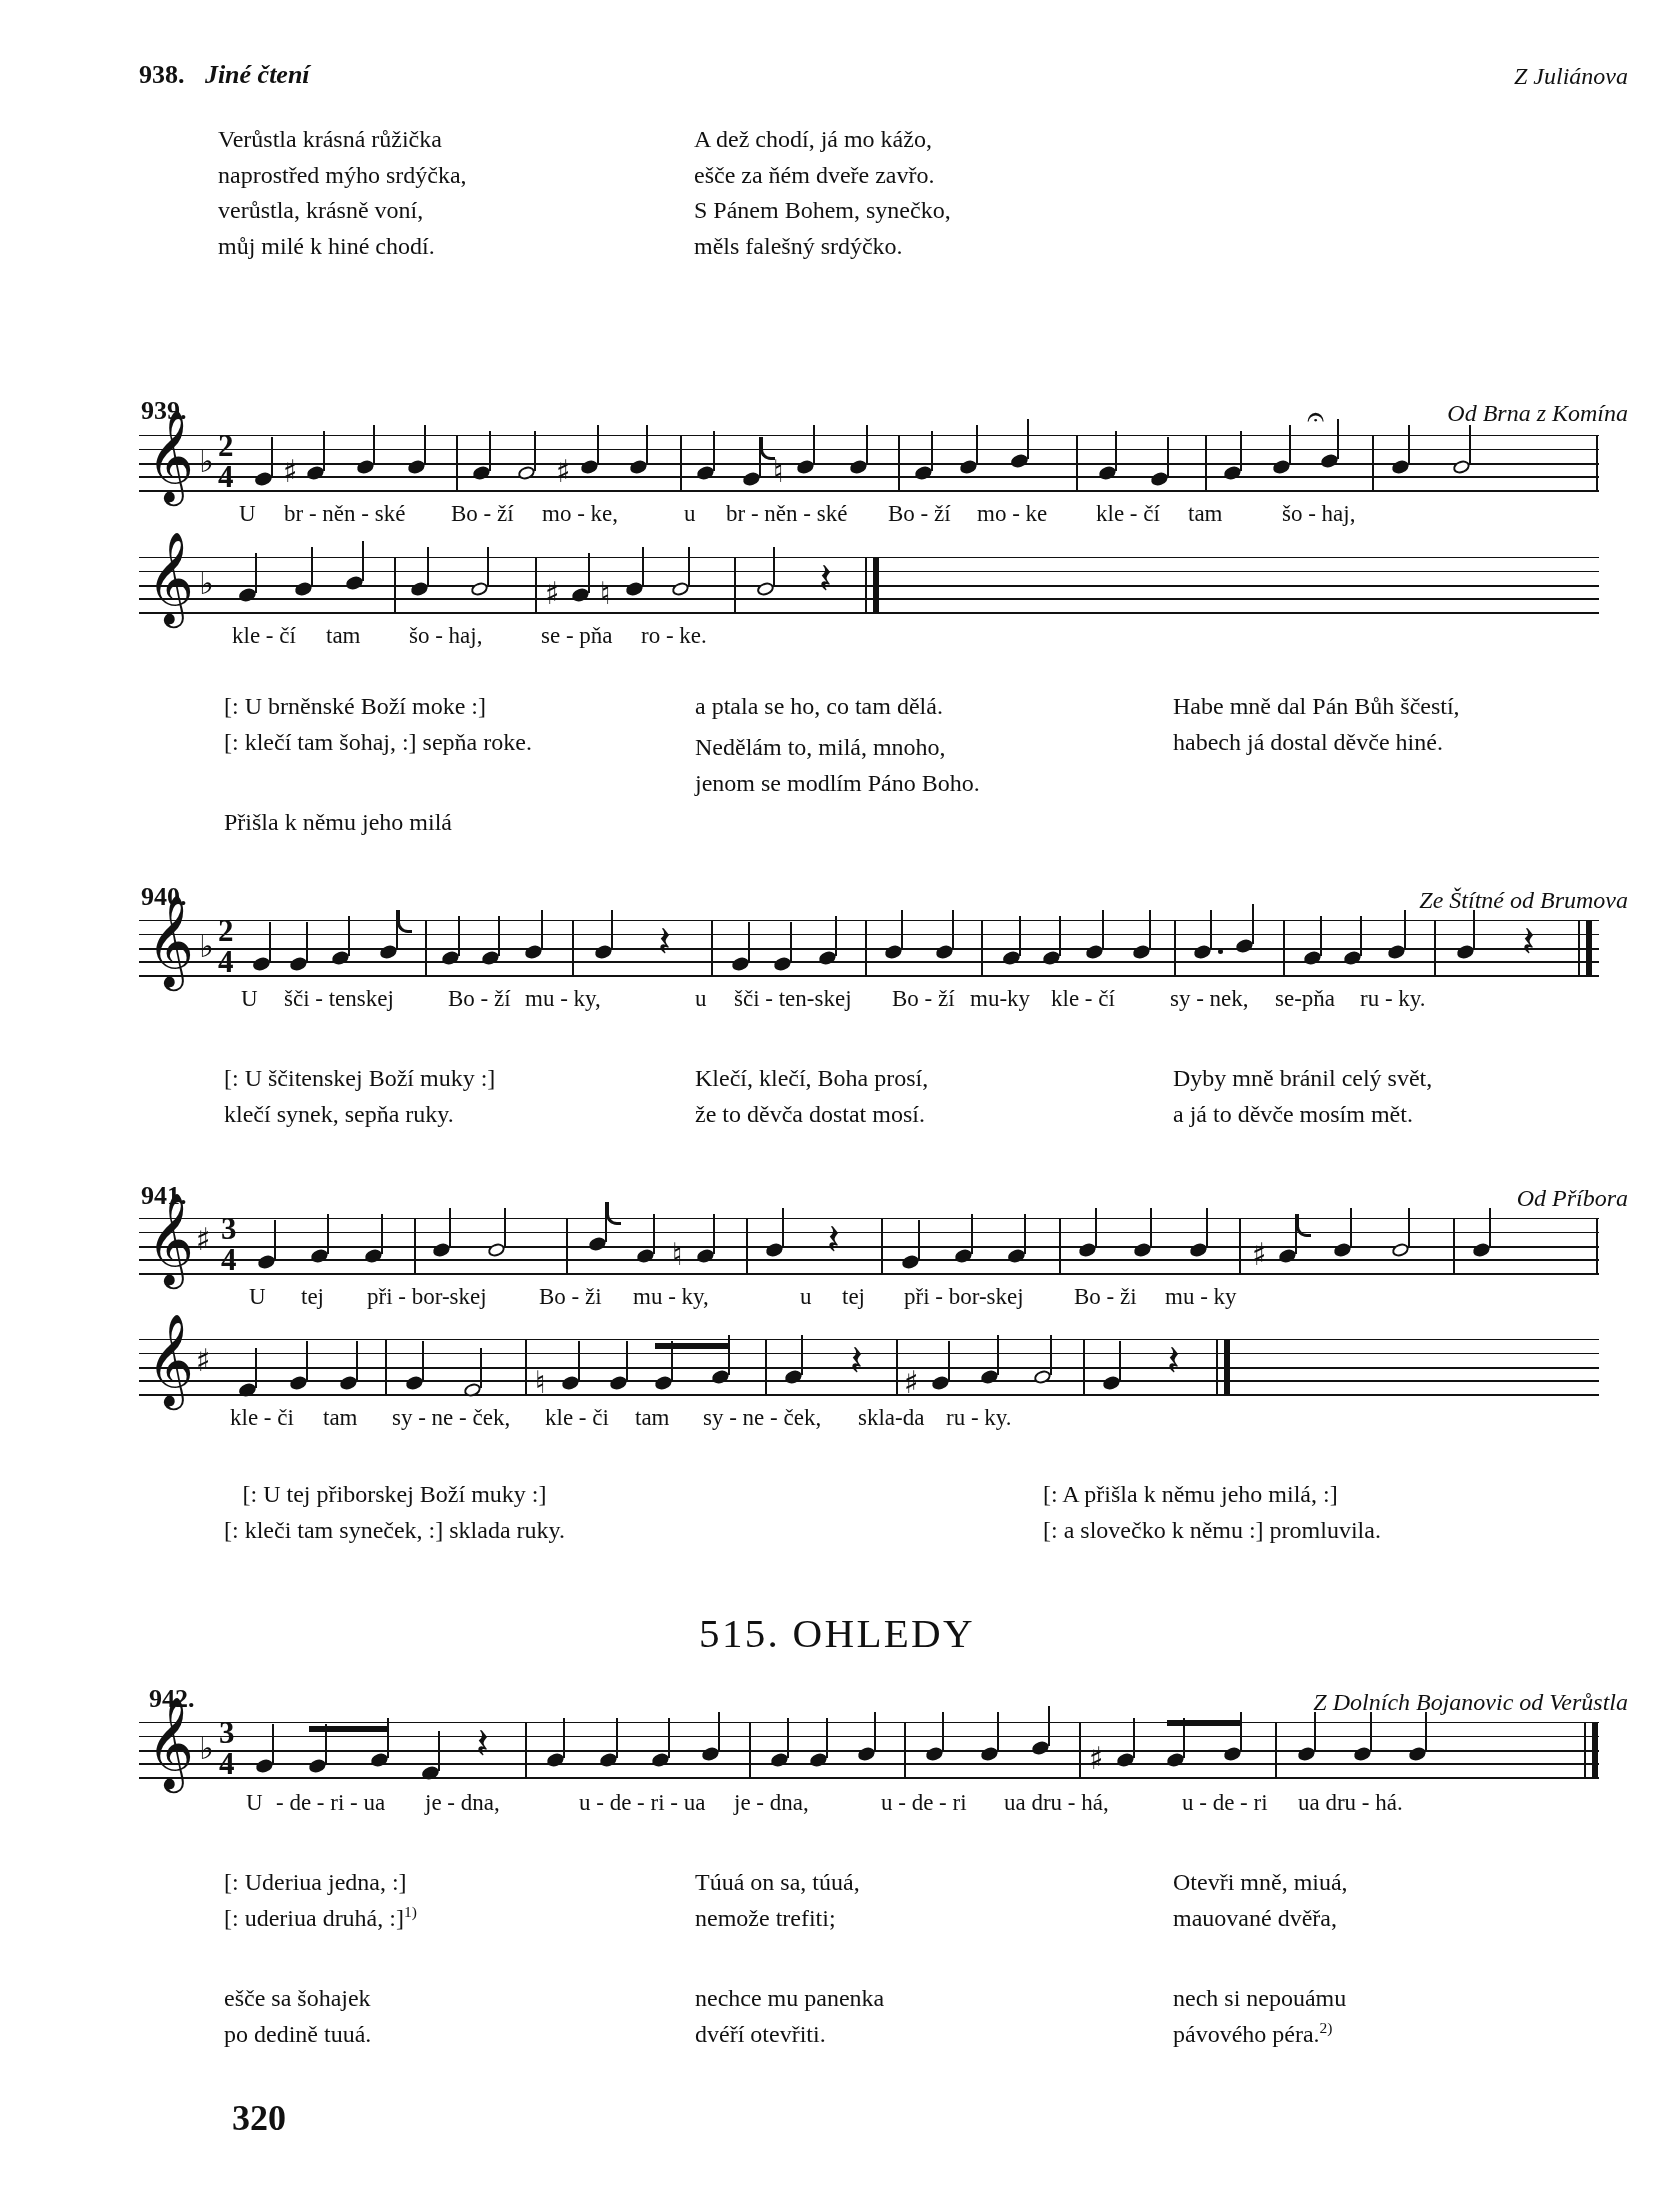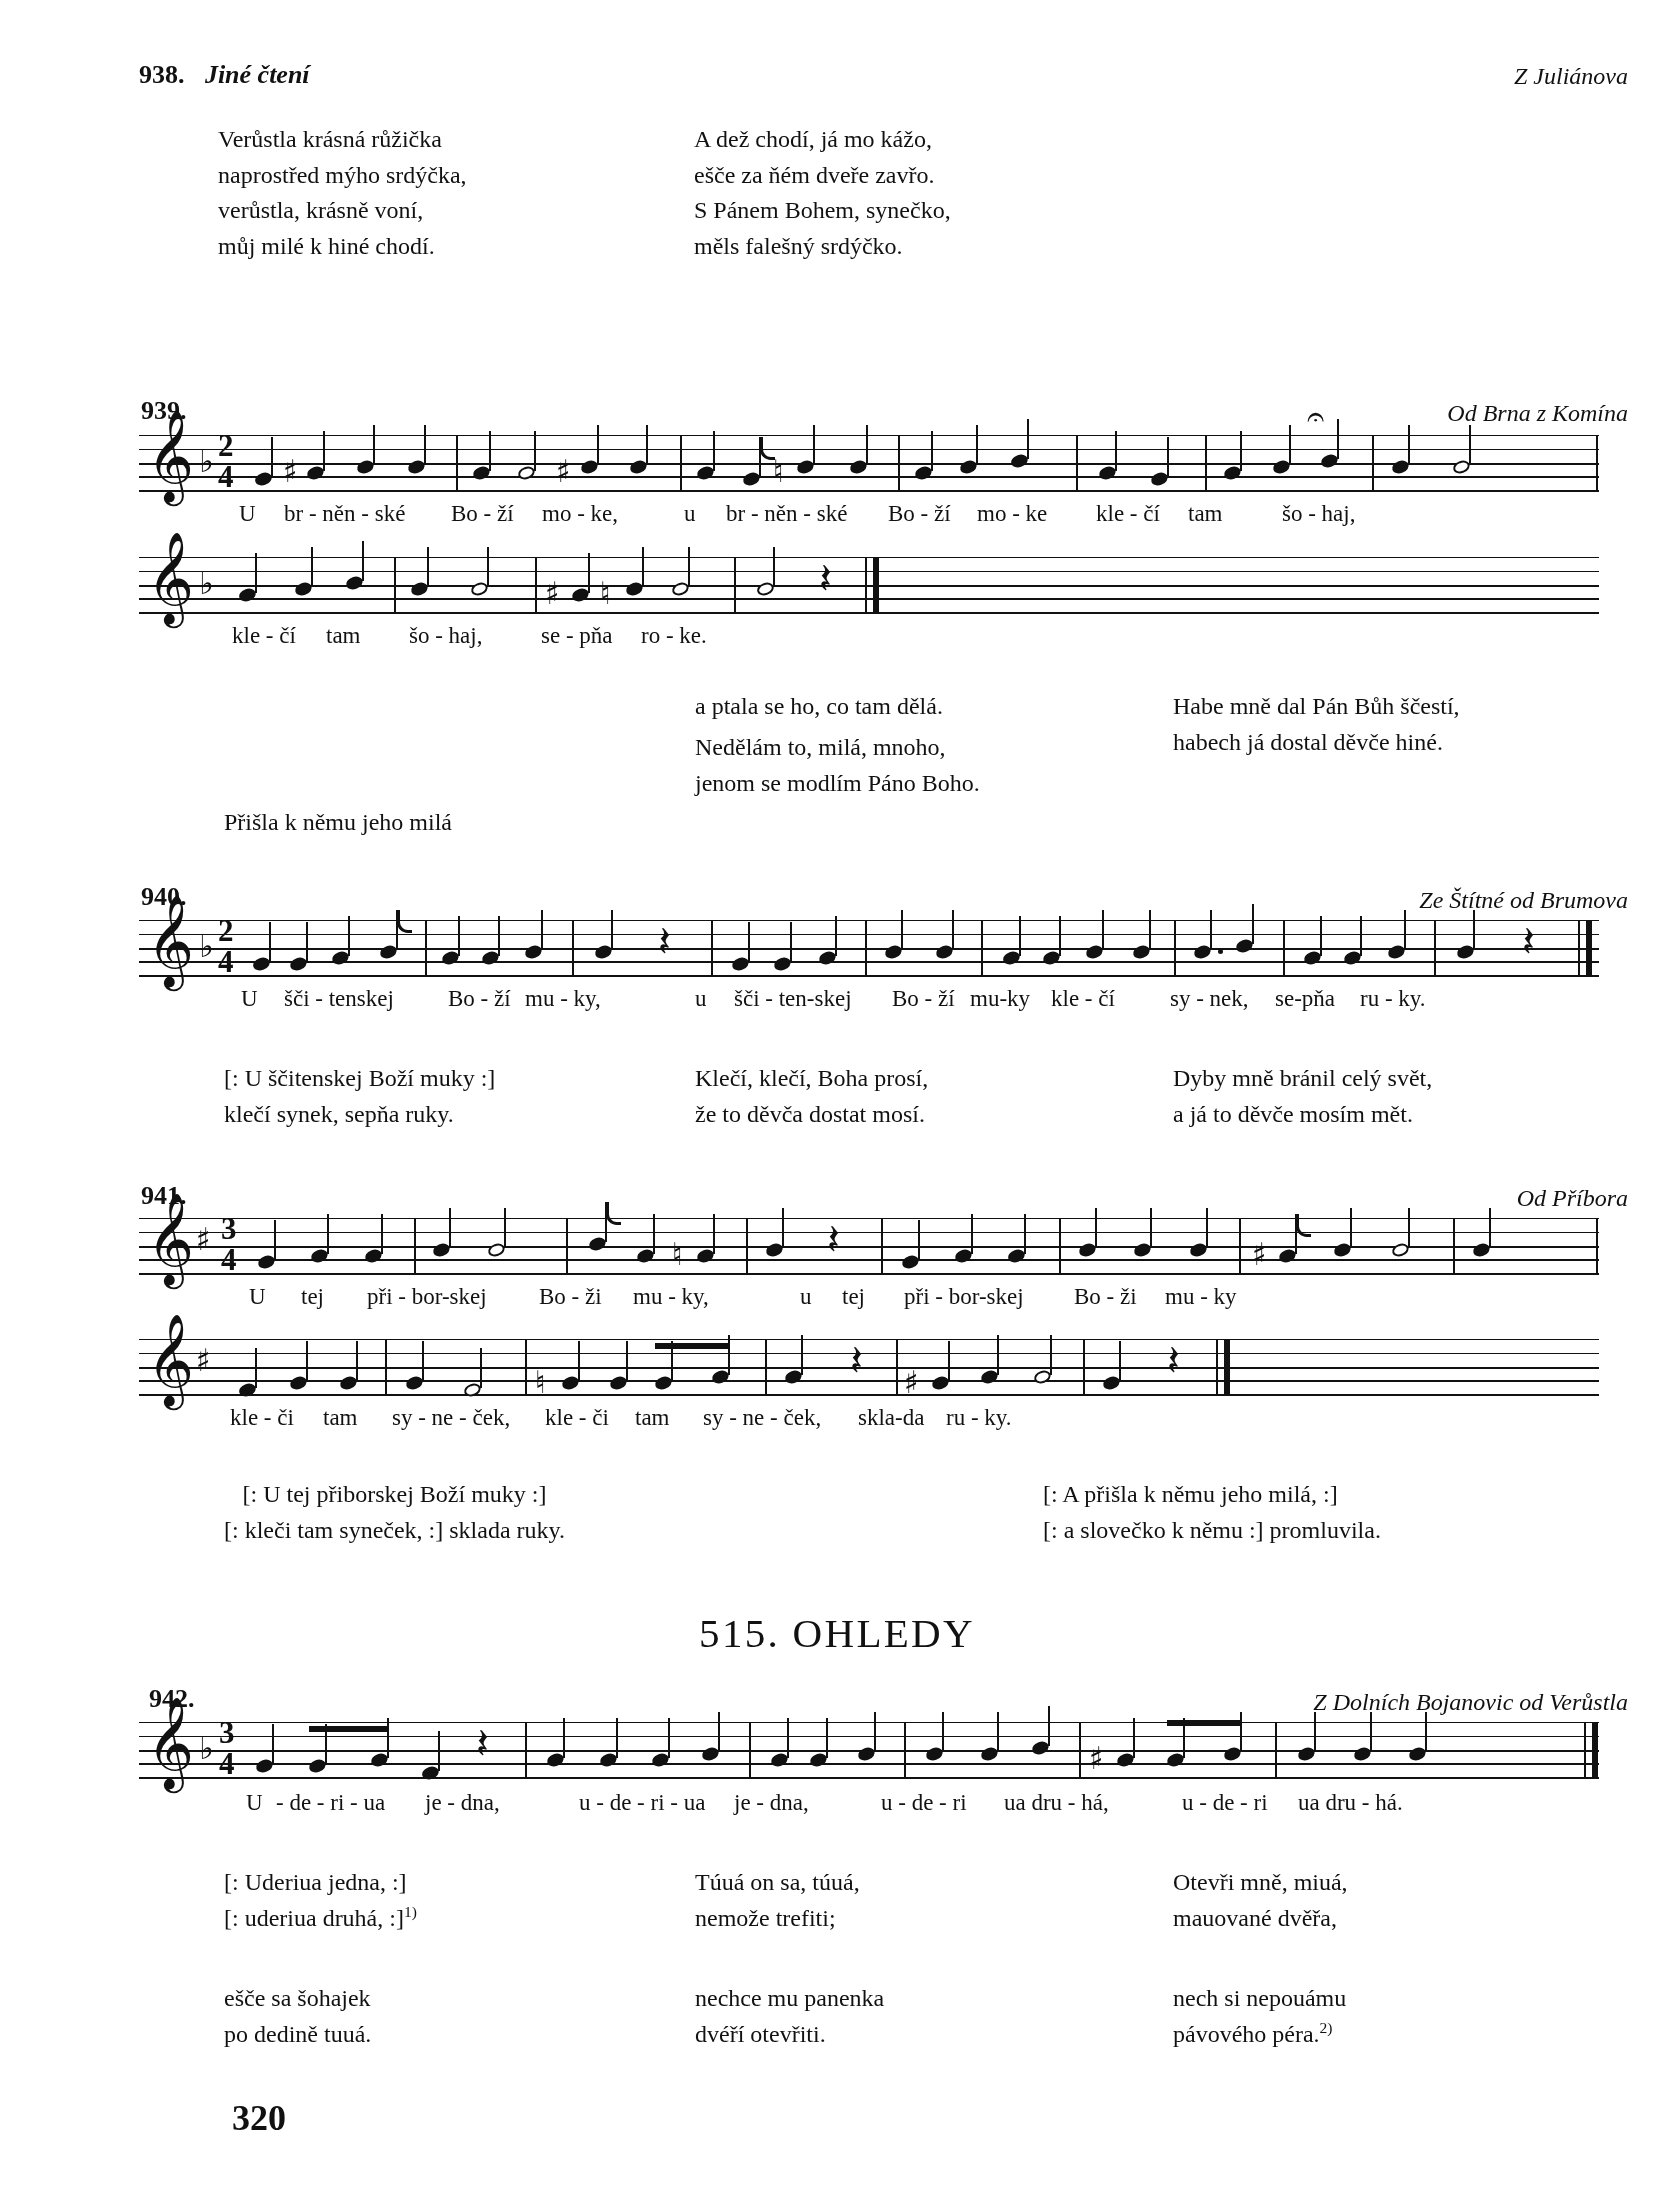--- a/index.html
+++ b/index.html
@@ -420,20 +420,22 @@
   </div>
 
   <div class="syllables" style="position:absolute; left:193px; top:623px; width:1391px;">
       <span style="left: 39px;">kle - čí</span>
       <span style="left: 133px;">tam</span>
       <span style="left: 216px;">šo - haj,</span>
       <span style="left: 348px;">se - pňa</span>
       <span style="left: 448px;">ro - ke.</span>
     </div>
 
+  <div class="stanza-block" style="left:224px; top:688px;">[: U brněnské Boží moke :]
+[: klečí tam šohaj, :] sepňa roke.</div>
   <div class="stanza-block" style="left:224px; top:804px;">Přišla k němu jeho milá</div>
   <div class="stanza-block" style="left:695px; top:688px;">a ptala se ho, co tam dělá.</div>
   <div class="stanza-block" style="left:695px; top:729px;">Nedělám to, milá, mnoho,
 jenom se modlím Páno Boho.</div>
   <div class="stanza-block" style="left:1173px; top:688px;">Habe mně dal Pán Bůh ščestí,
 habech já dostal děvče hiné.</div>
 
   <div class="head-left" style="left:141px; top:882px;">
     <span class="song-no">940.</span>
   </div>

